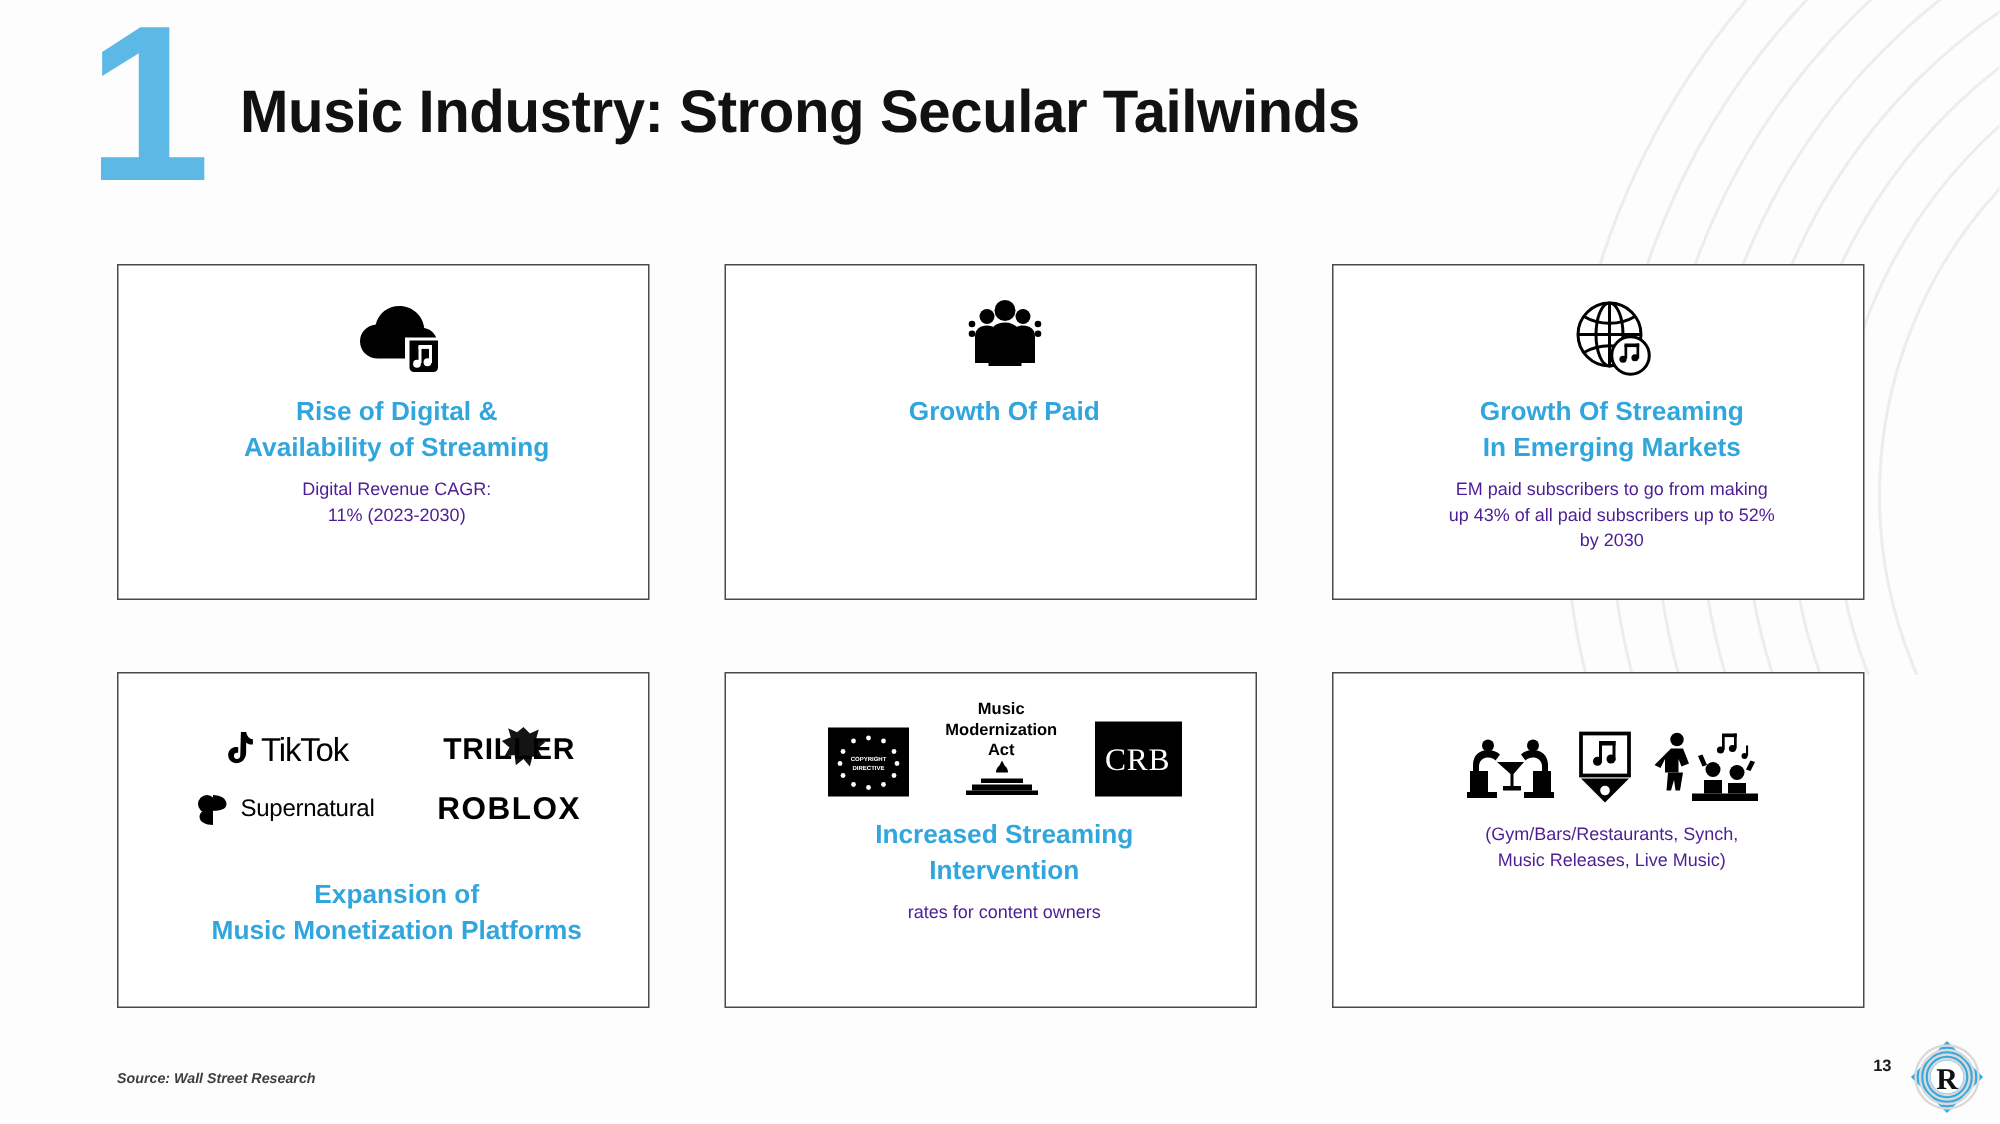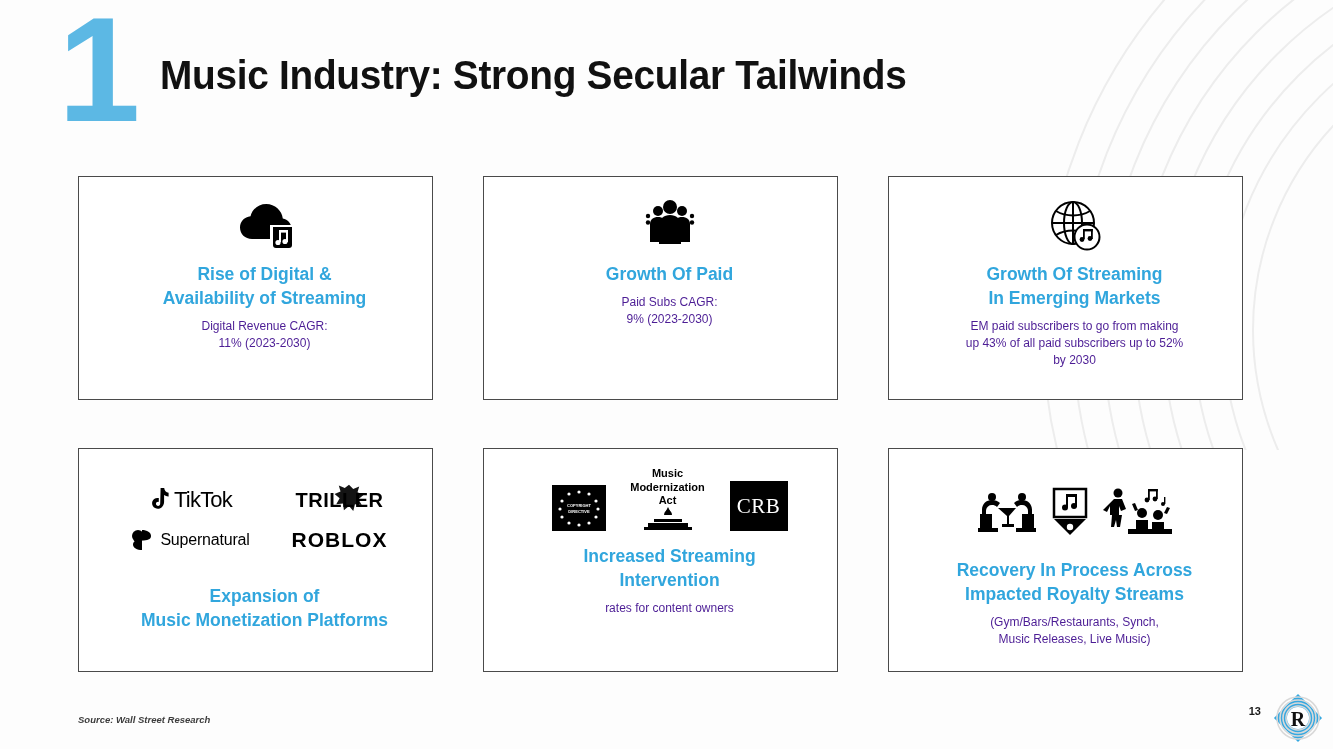--- a/index.html
+++ b/index.html
@@ -253,24 +253,20 @@
             <path d="M36 44V26c0-4.4 3.6-7 8-7s8 2.6 8 7v18z"></path>
             <circle cx="54" cy="18" r="2.2"></circle>
               <circle cx="54" cy="24.5" r="2.2"></circle>
             <circle cx="32" cy="9" r="7"></circle>
             <path d="M21 46V27c0-6 5-10 11-10s11 4 11 10v19z"></path>
           </g>
         </svg>
       </div>
       <div class="card-heading">
         <span>Growth Of Paid</span>
-      </div>
-      <div class="card-body">
-        <span>Paid Subs CAGR:</span>
-        <span>9% (2023-2030)</span>
       </div>
     </div>
 
     <div class="card">
       <div class="icon-area">
         <svg width="56" height="54" viewBox="0 0 56 54">
           <g fill="none" stroke="#000" stroke-width="2">
             <circle cx="26" cy="26" r="21"></circle>
             <ellipse cx="26" cy="26" rx="9" ry="21"></ellipse>
             <line x1="5" y1="26" x2="47" y2="26"></line>
@@ -433,24 +429,20 @@
             <rect x="54" y="2" width="1.8" height="10"></rect>
             <rect x="46" y="2" width="9.8" height="2.4"></rect>
             <circle cx="45" cy="13" r="2.4"></circle>
             <circle cx="53" cy="12" r="2.4"></circle>
             <rect x="62" y="10" width="1.4" height="7"></rect>
             <circle cx="61" cy="17" r="2"></circle>
           </g>
         </svg>
       </div>
 
-      <div class="card-heading" style="margin-top:18px;">
-        <span>Recovery In Process Across</span>
-        <span>Impacted Royalty Streams</span>
-      </div>
       <div class="card-body">
         <span>(Gym/Bars/Restaurants, Synch,</span>
         <span>Music Releases, Live Music)</span>
       </div>
     </div>
 
   </div>
 
   <div class="source-note">Source: Wall Street Research</div>
   <div class="page-number">13</div>

